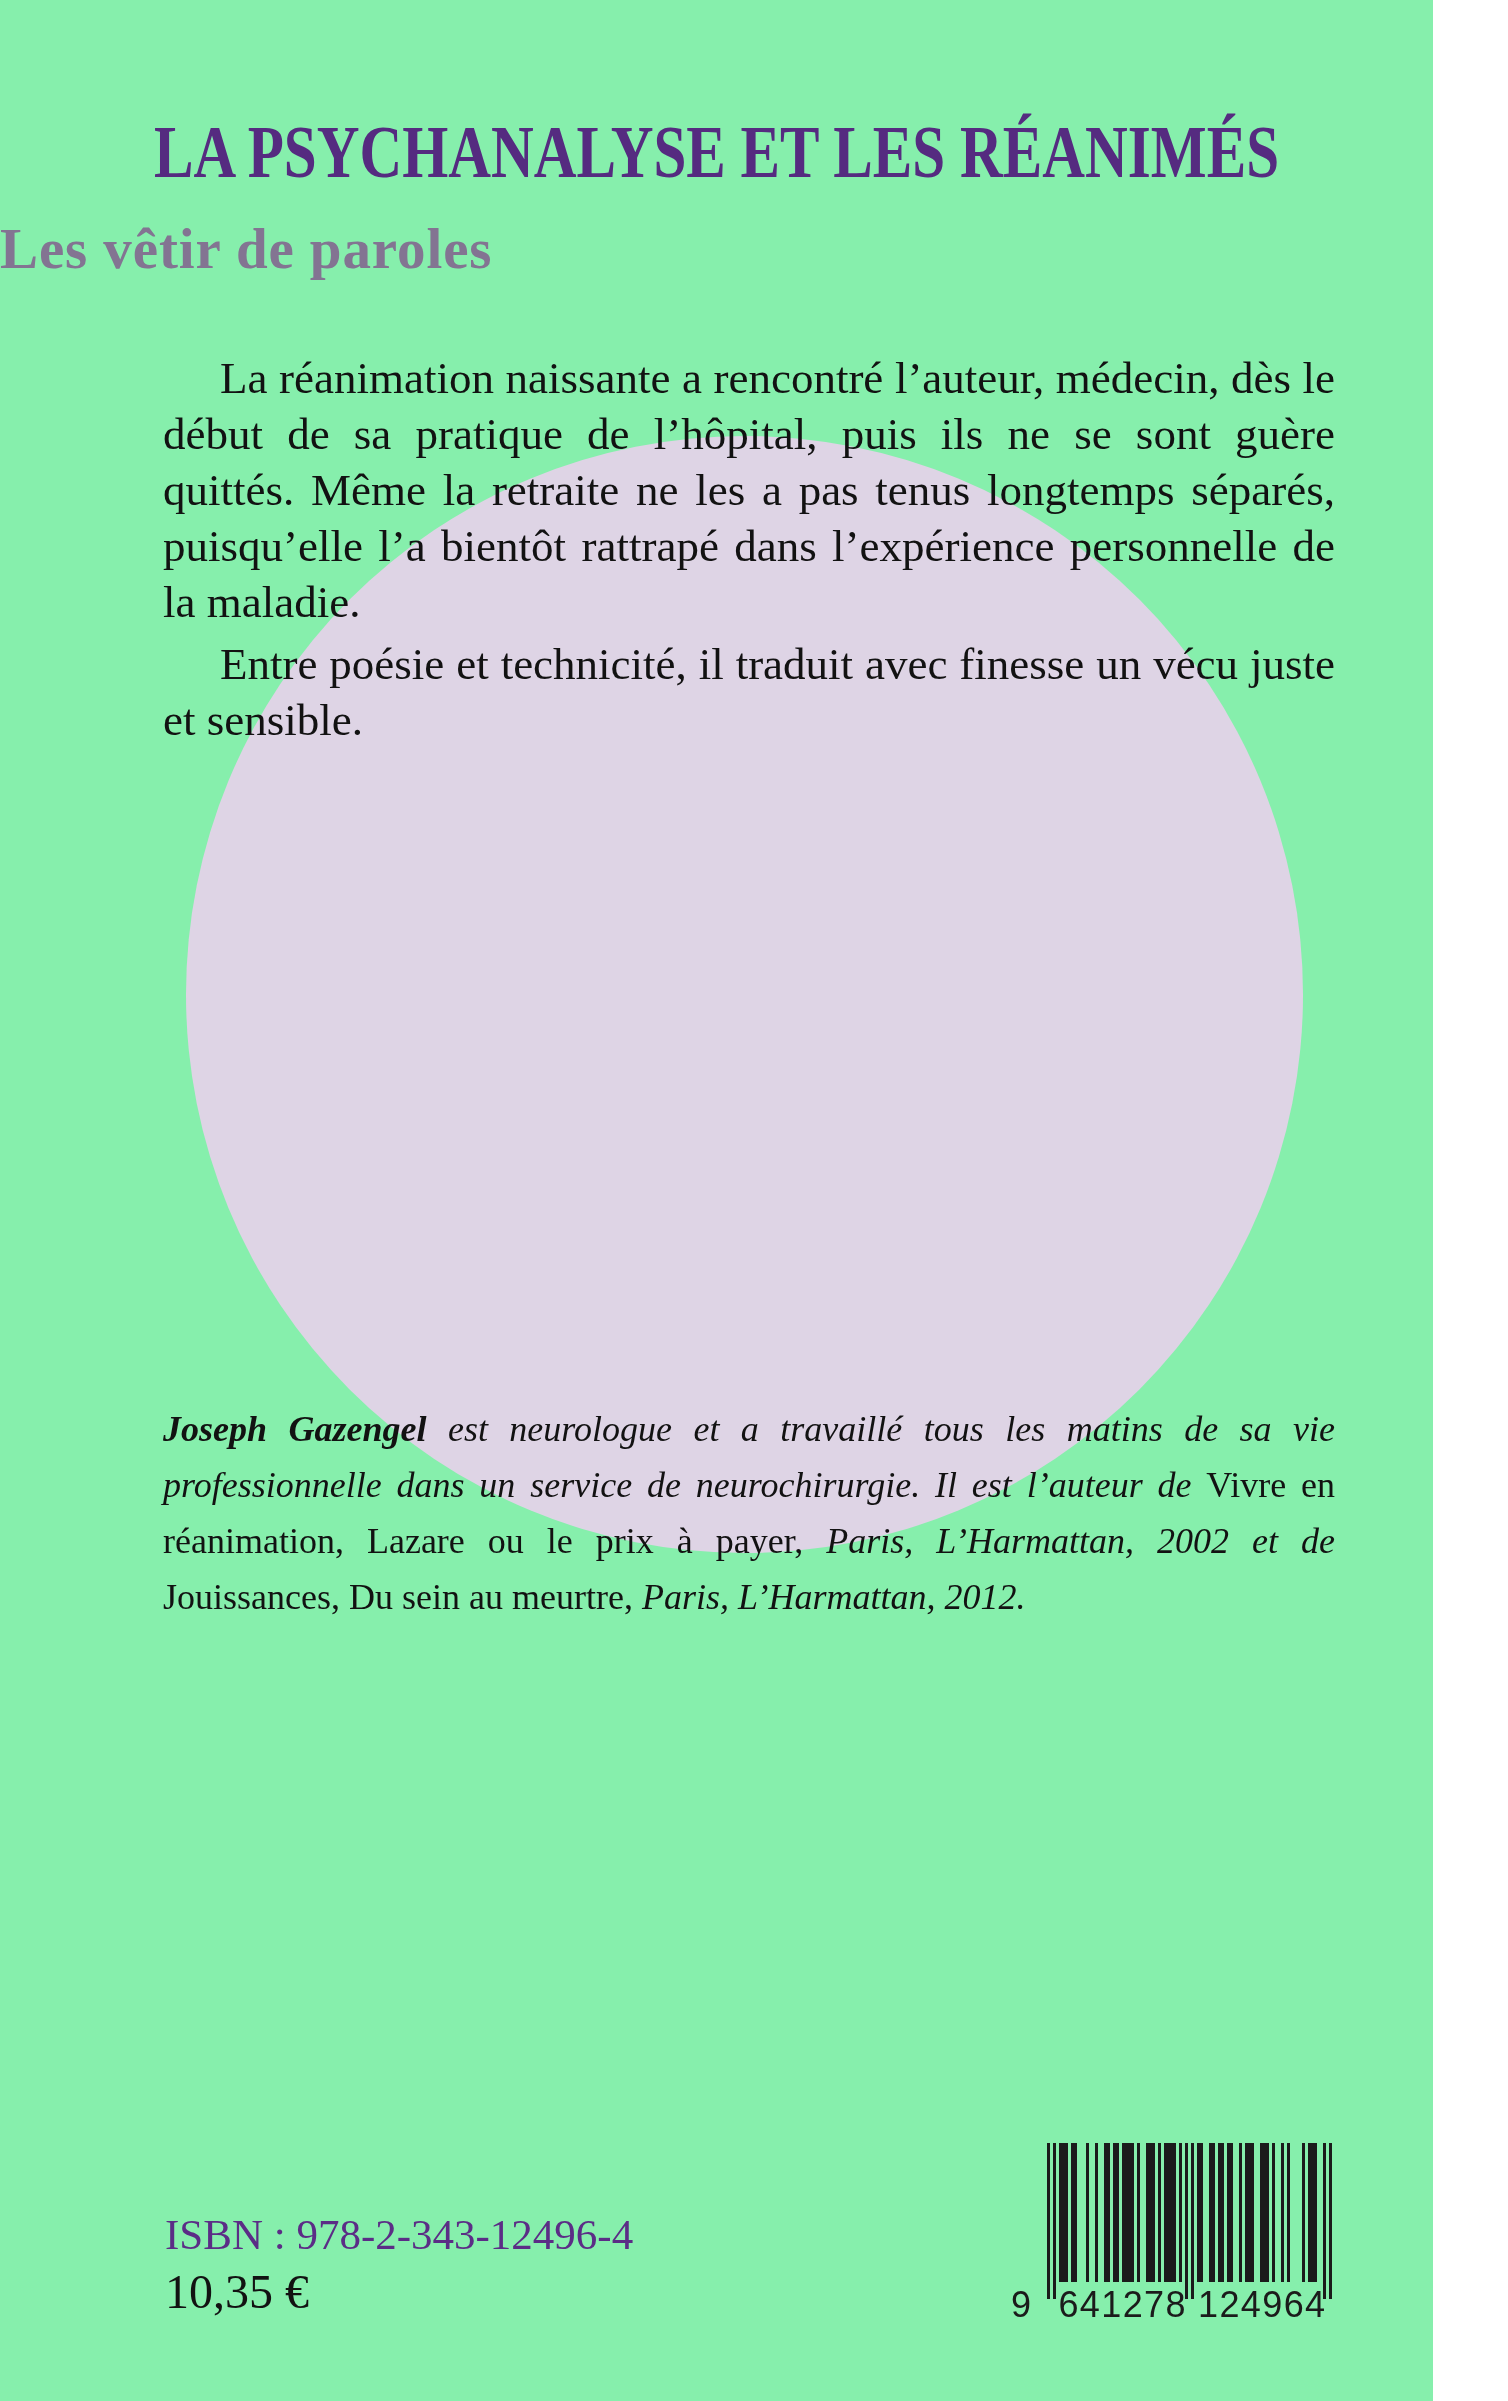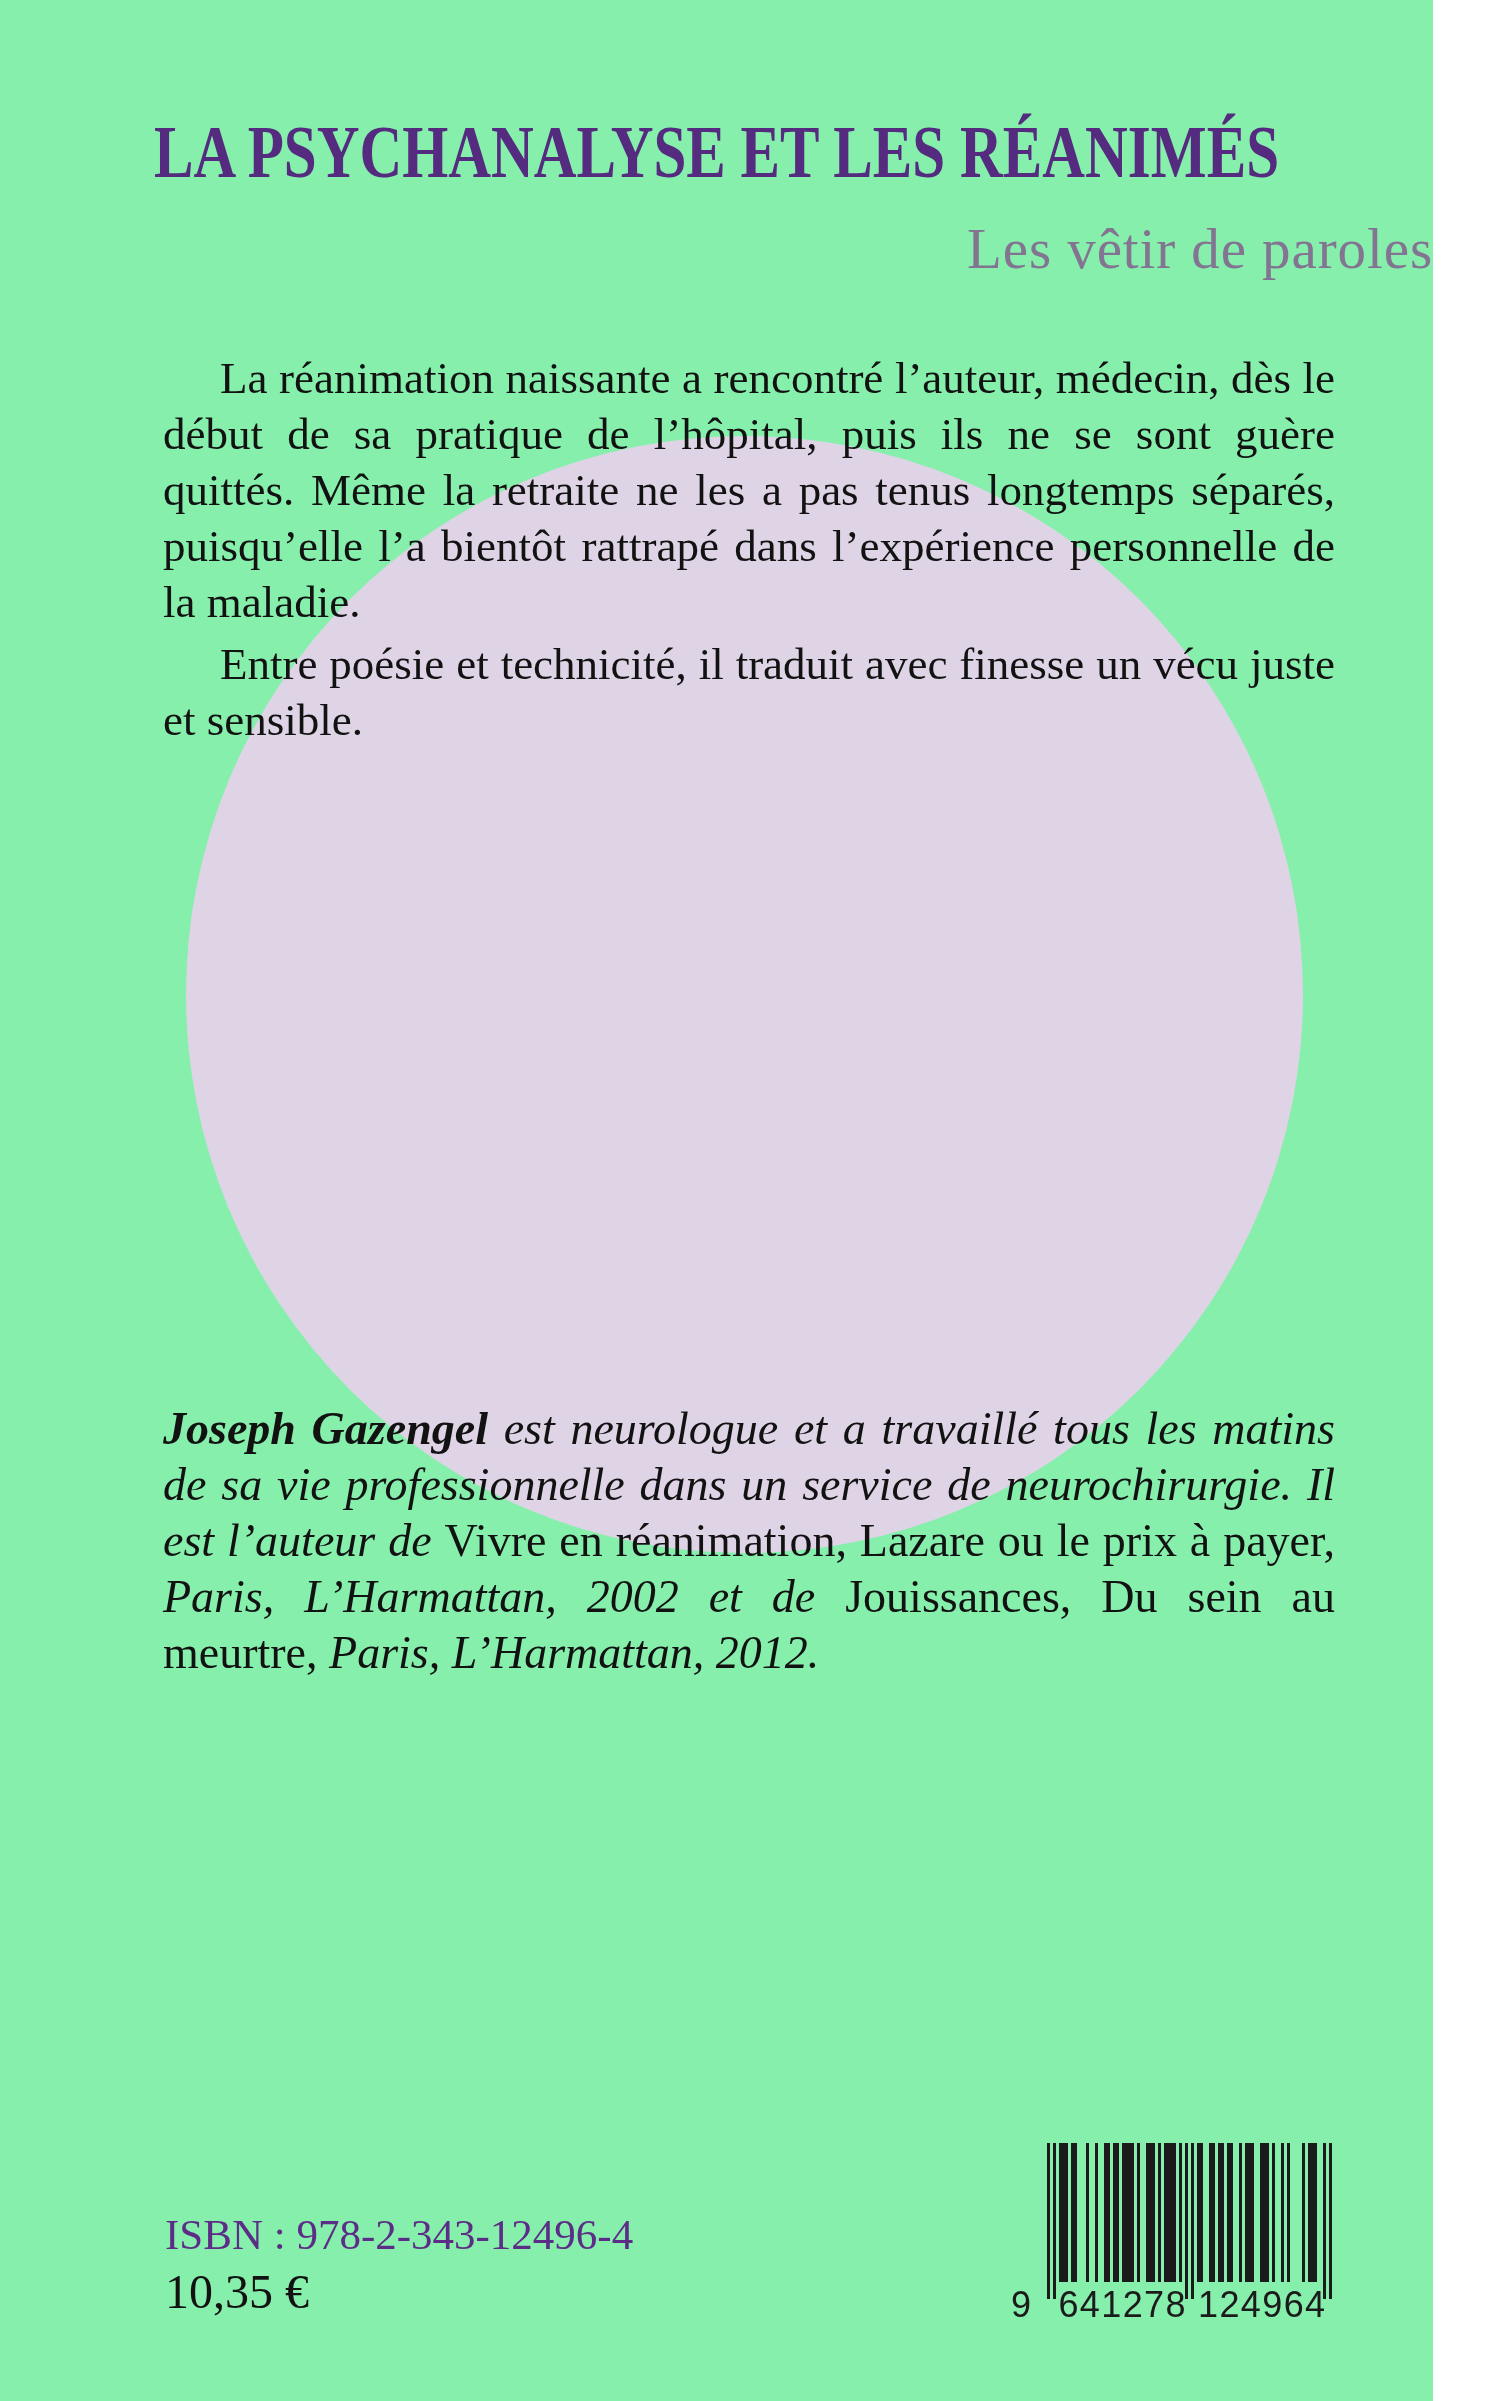--- a/index.html
+++ b/index.html
@@ -36,24 +36,24 @@
     transform-origin: 50% 50%;
     white-space: nowrap;
     letter-spacing: 0px;
   }
   .subtitle {
     position: absolute;
     left: 0;
     top: 218px;
     width: 100%;
     margin: 0;
-    text-align: right;
+    text-align: left;
     font-size: 57px;
     line-height: 1.1;
-    font-weight: normal;
+    font-weight: bold;
     color: var(--subtitle-gray-purple, #837492);
     letter-spacing: 0.9px;
   }
   .synopsis {
     position: absolute;
     left: 163px;
     top: 350px;
     width: 1172px;
     font-size: 45px;
     line-height: 56px;
@@ -62,21 +62,21 @@
   .synopsis p {
     margin: 0 0 5.7px 0;
     text-indent: 57px;
   }
   .synopsis p:nth-child(4) { margin-top: 44px; }
   .bio {
     position: absolute;
     left: 163px;
     top: 1401px;
     width: 1172px;
-    font-size: 46px;
+    font-size: 36px;
     line-height: 56px;
     text-align: justify;
   }
   .seg-bold-italic { font-style: italic; font-weight: bold; }
   .seg-italic { font-style: italic; }
   .seg-roman { font-style: normal; }
   .isbn {
     position: absolute;
     left: 165px;
     top: 2211px;

